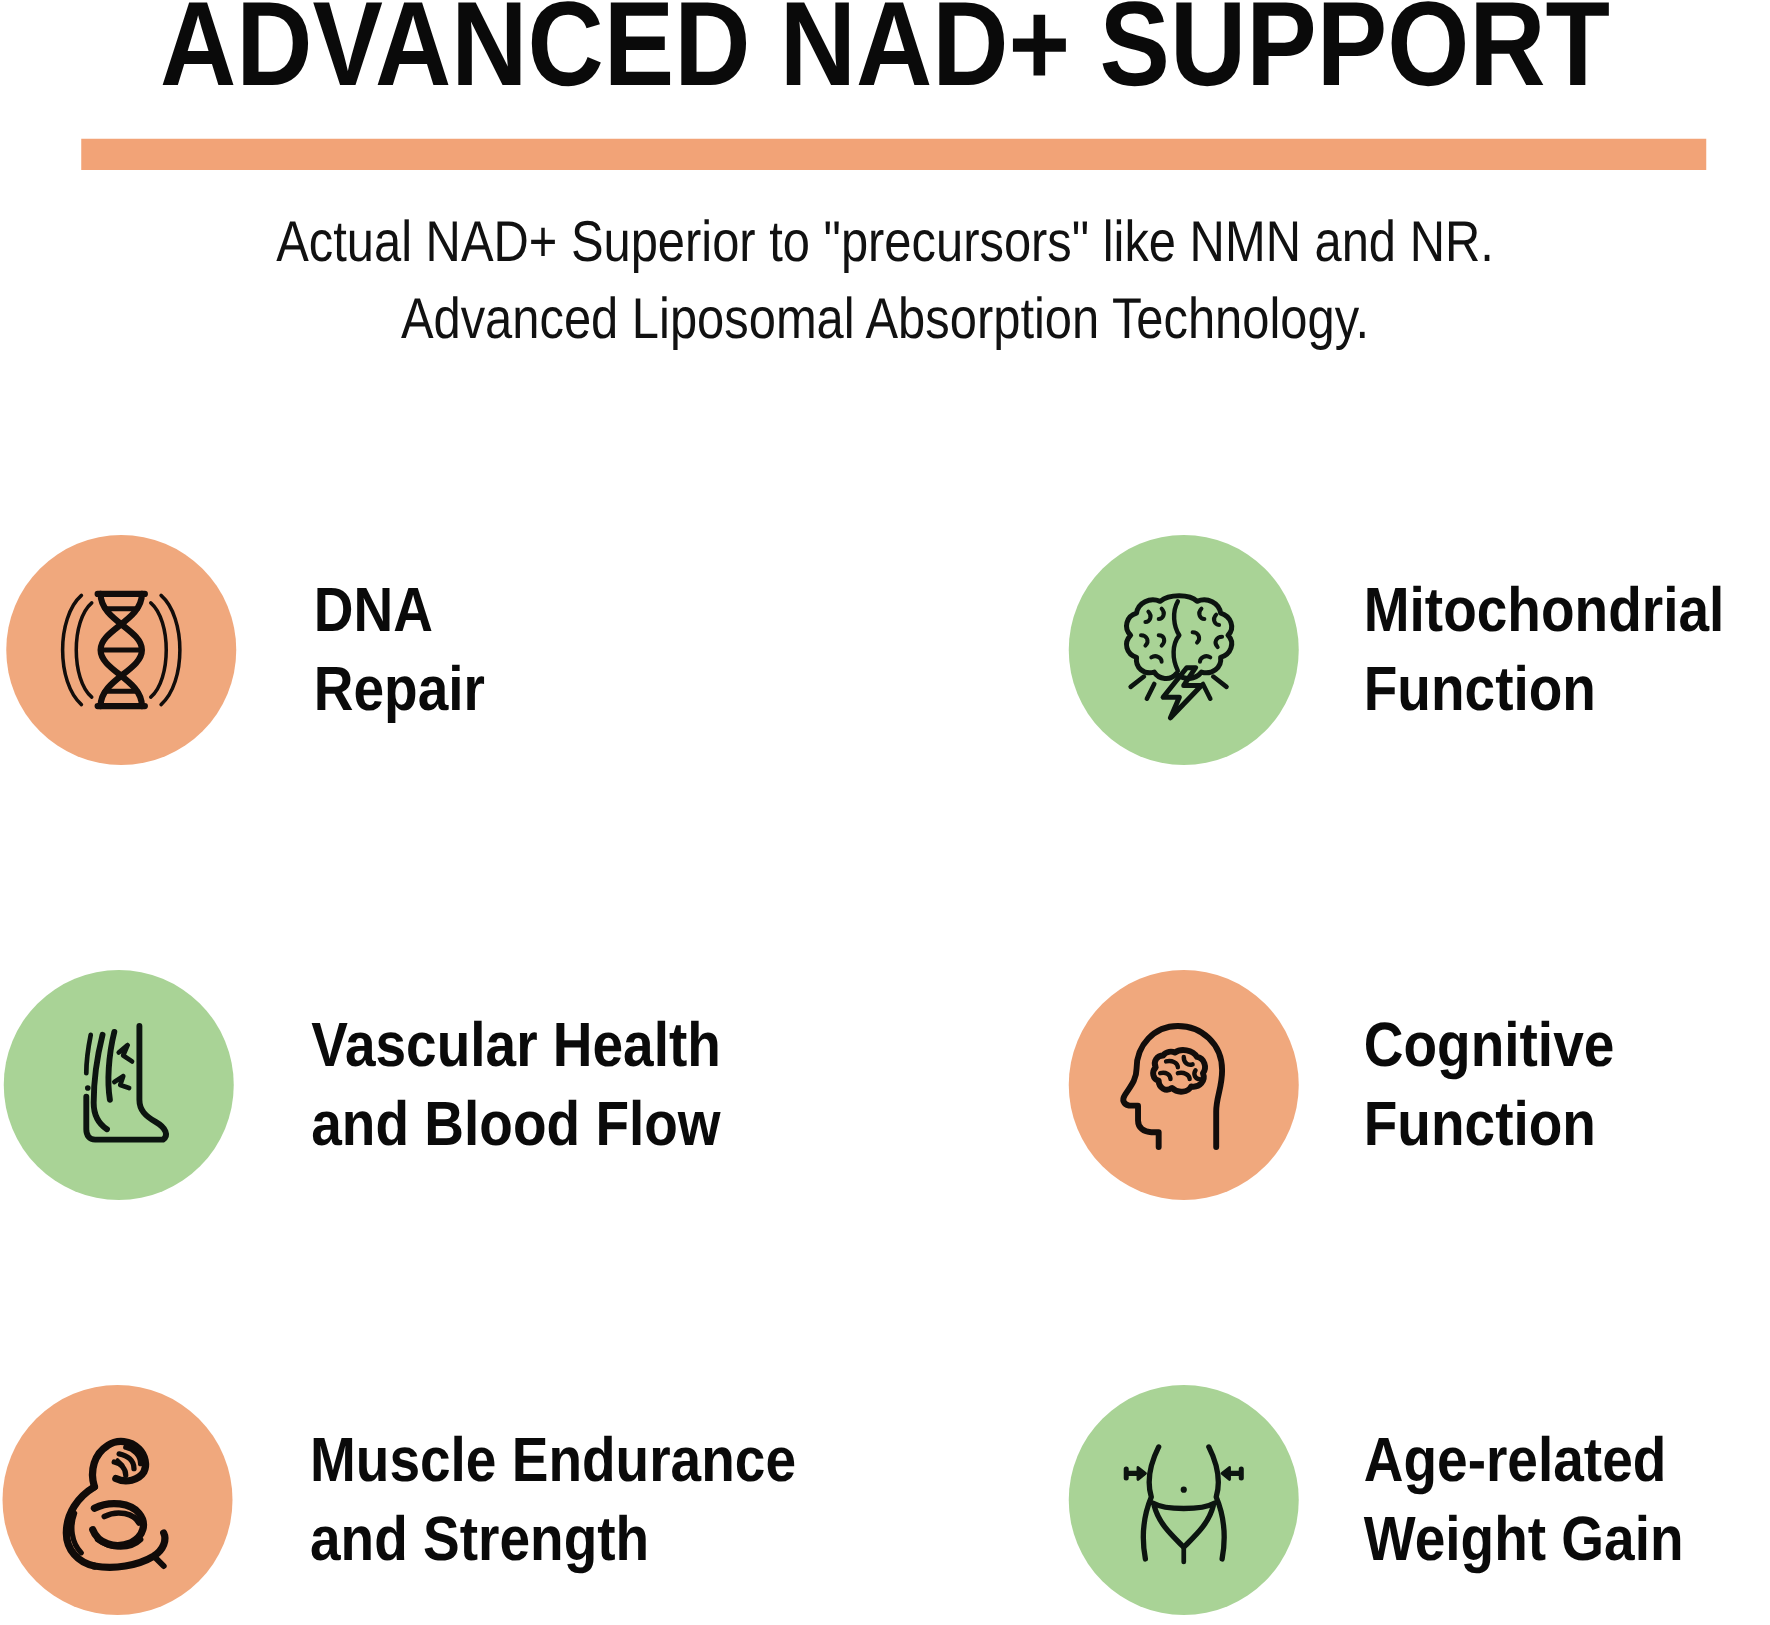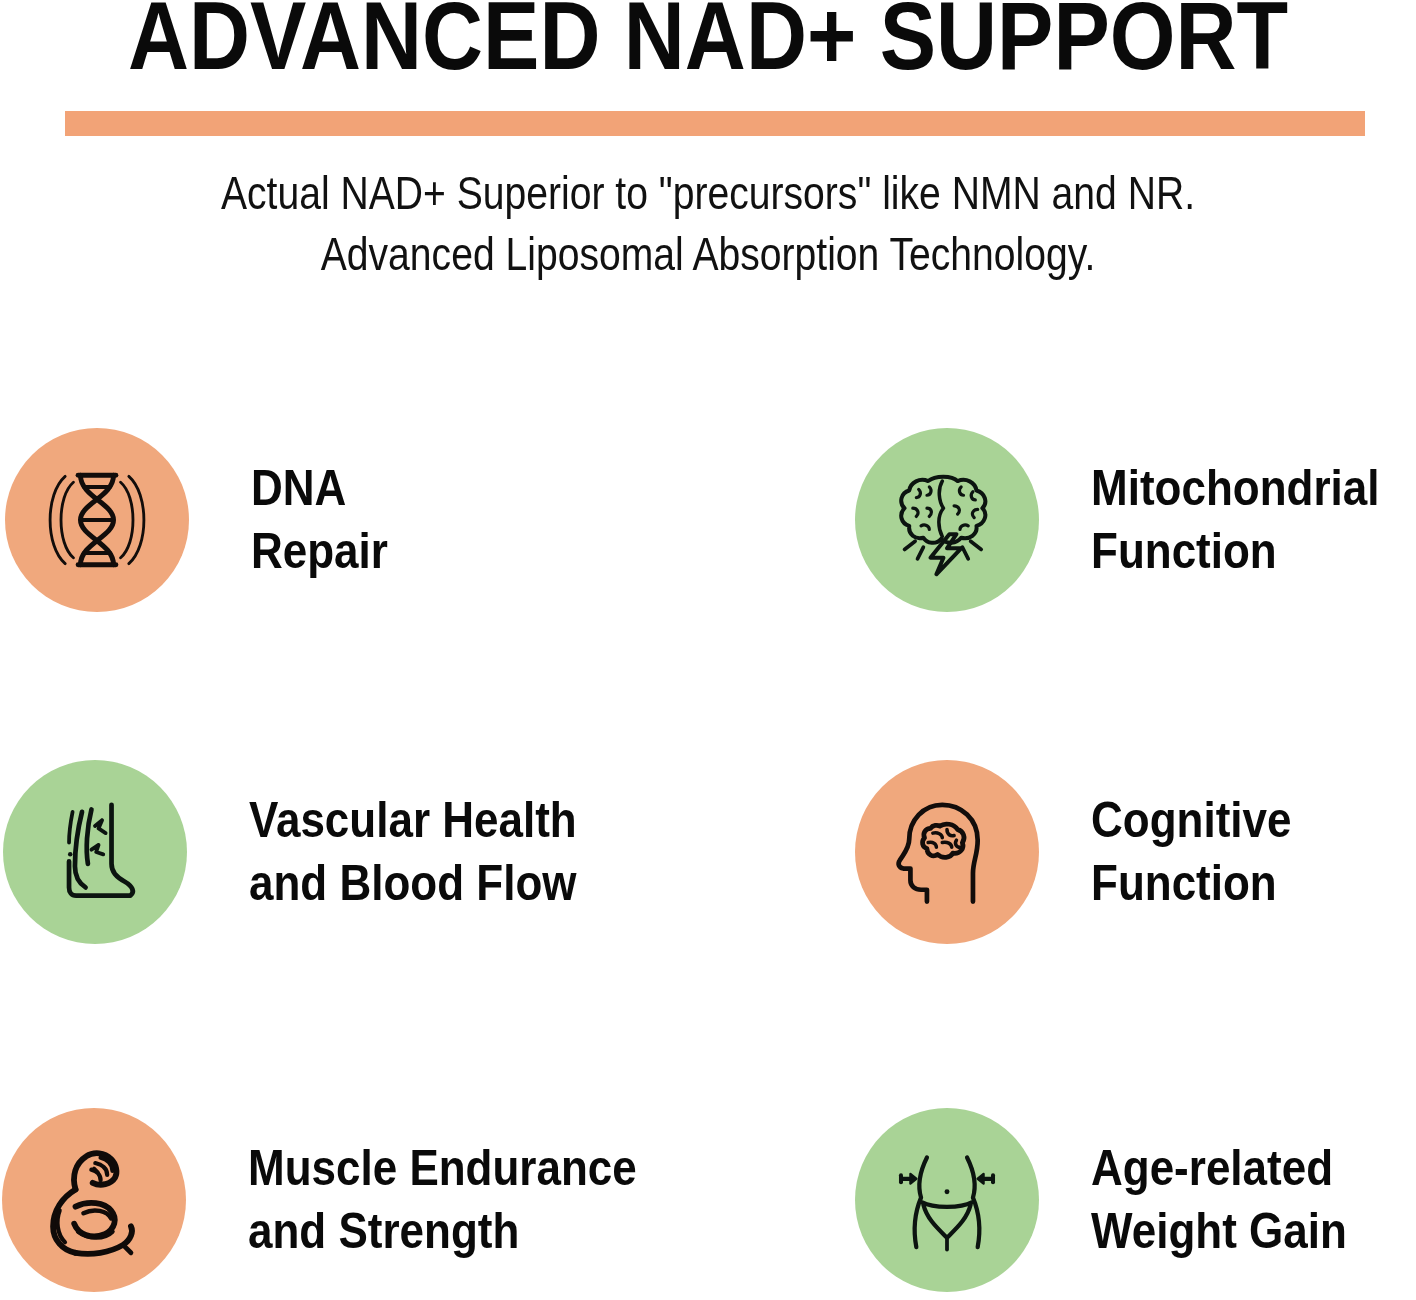--- a/index.html
+++ b/index.html
@@ -71,21 +71,21 @@
   }
   .benefit-item {
     position: absolute;
     display: flex;
     align-items: center;
     height: 200px;
   }
   .col-left  { left: 0px;   width: 840px; }
   .col-right { left: 840px; width: 576px; }
   .row-1 { top: 0px; }
-  .row-2 { top: 332px; align-items: center; }
+  .row-2 { top: 348px; align-items: center; }
   .row-3 { top: 680px; }
 
   .icon-circle {
     position: relative;
     flex: 0 0 auto;
     width: 184px;
     height: 184px;
     border-radius: 50%;
     display: flex;
     align-items: center;

